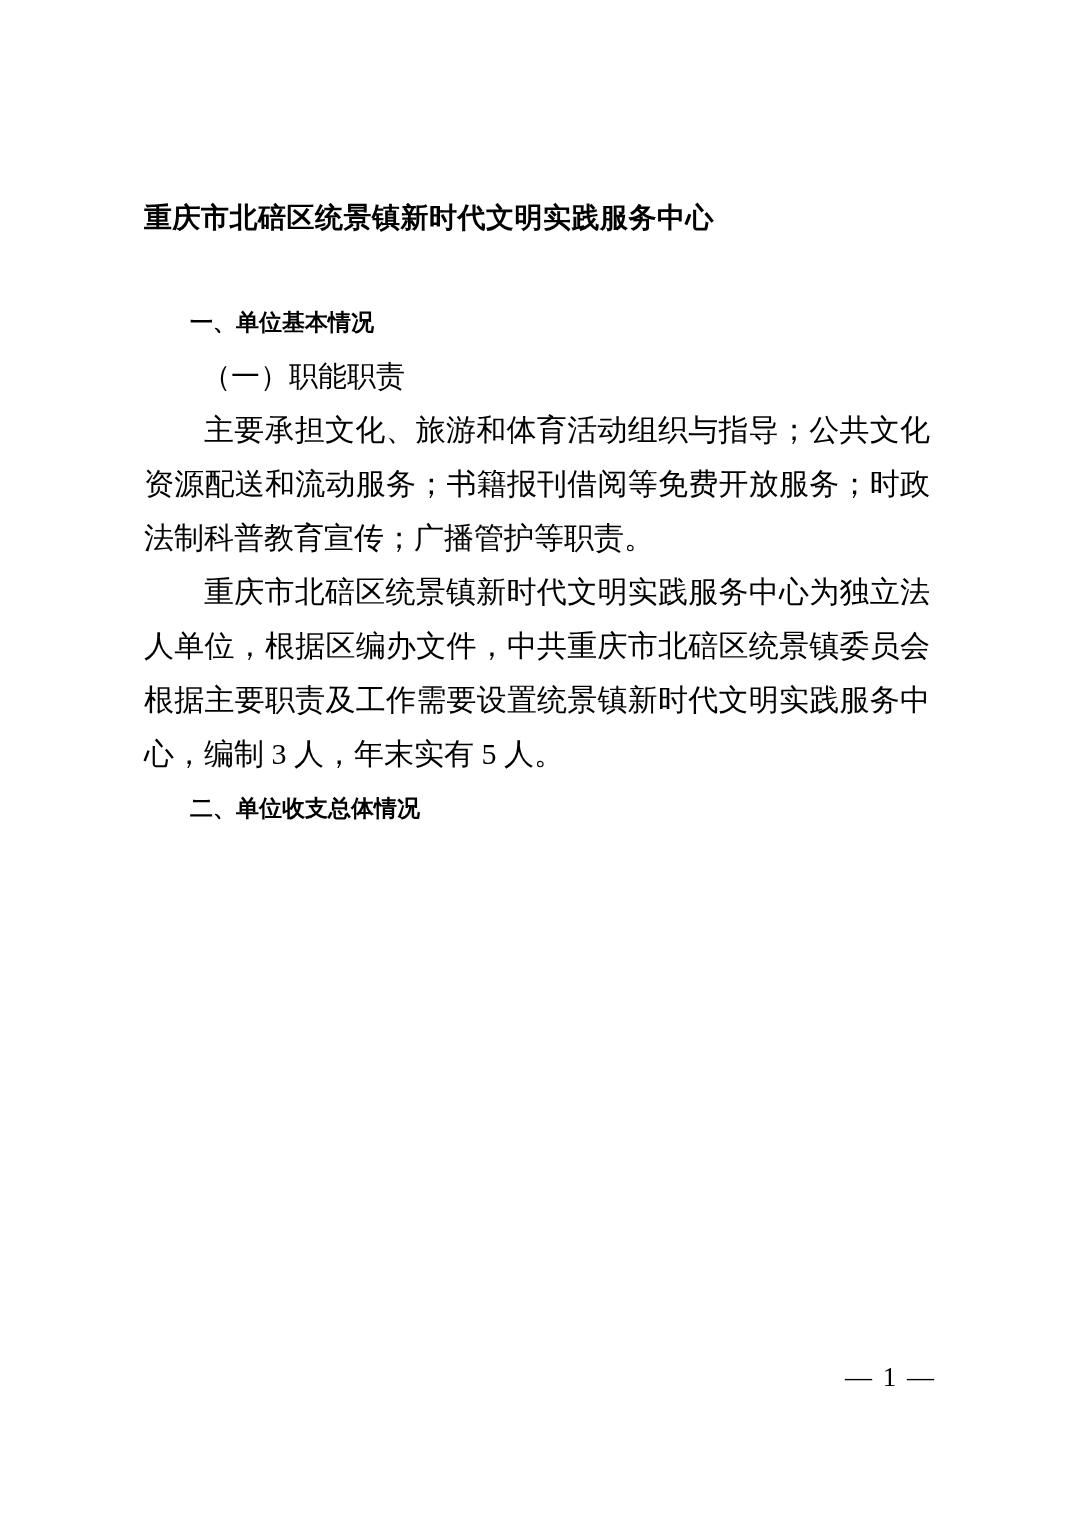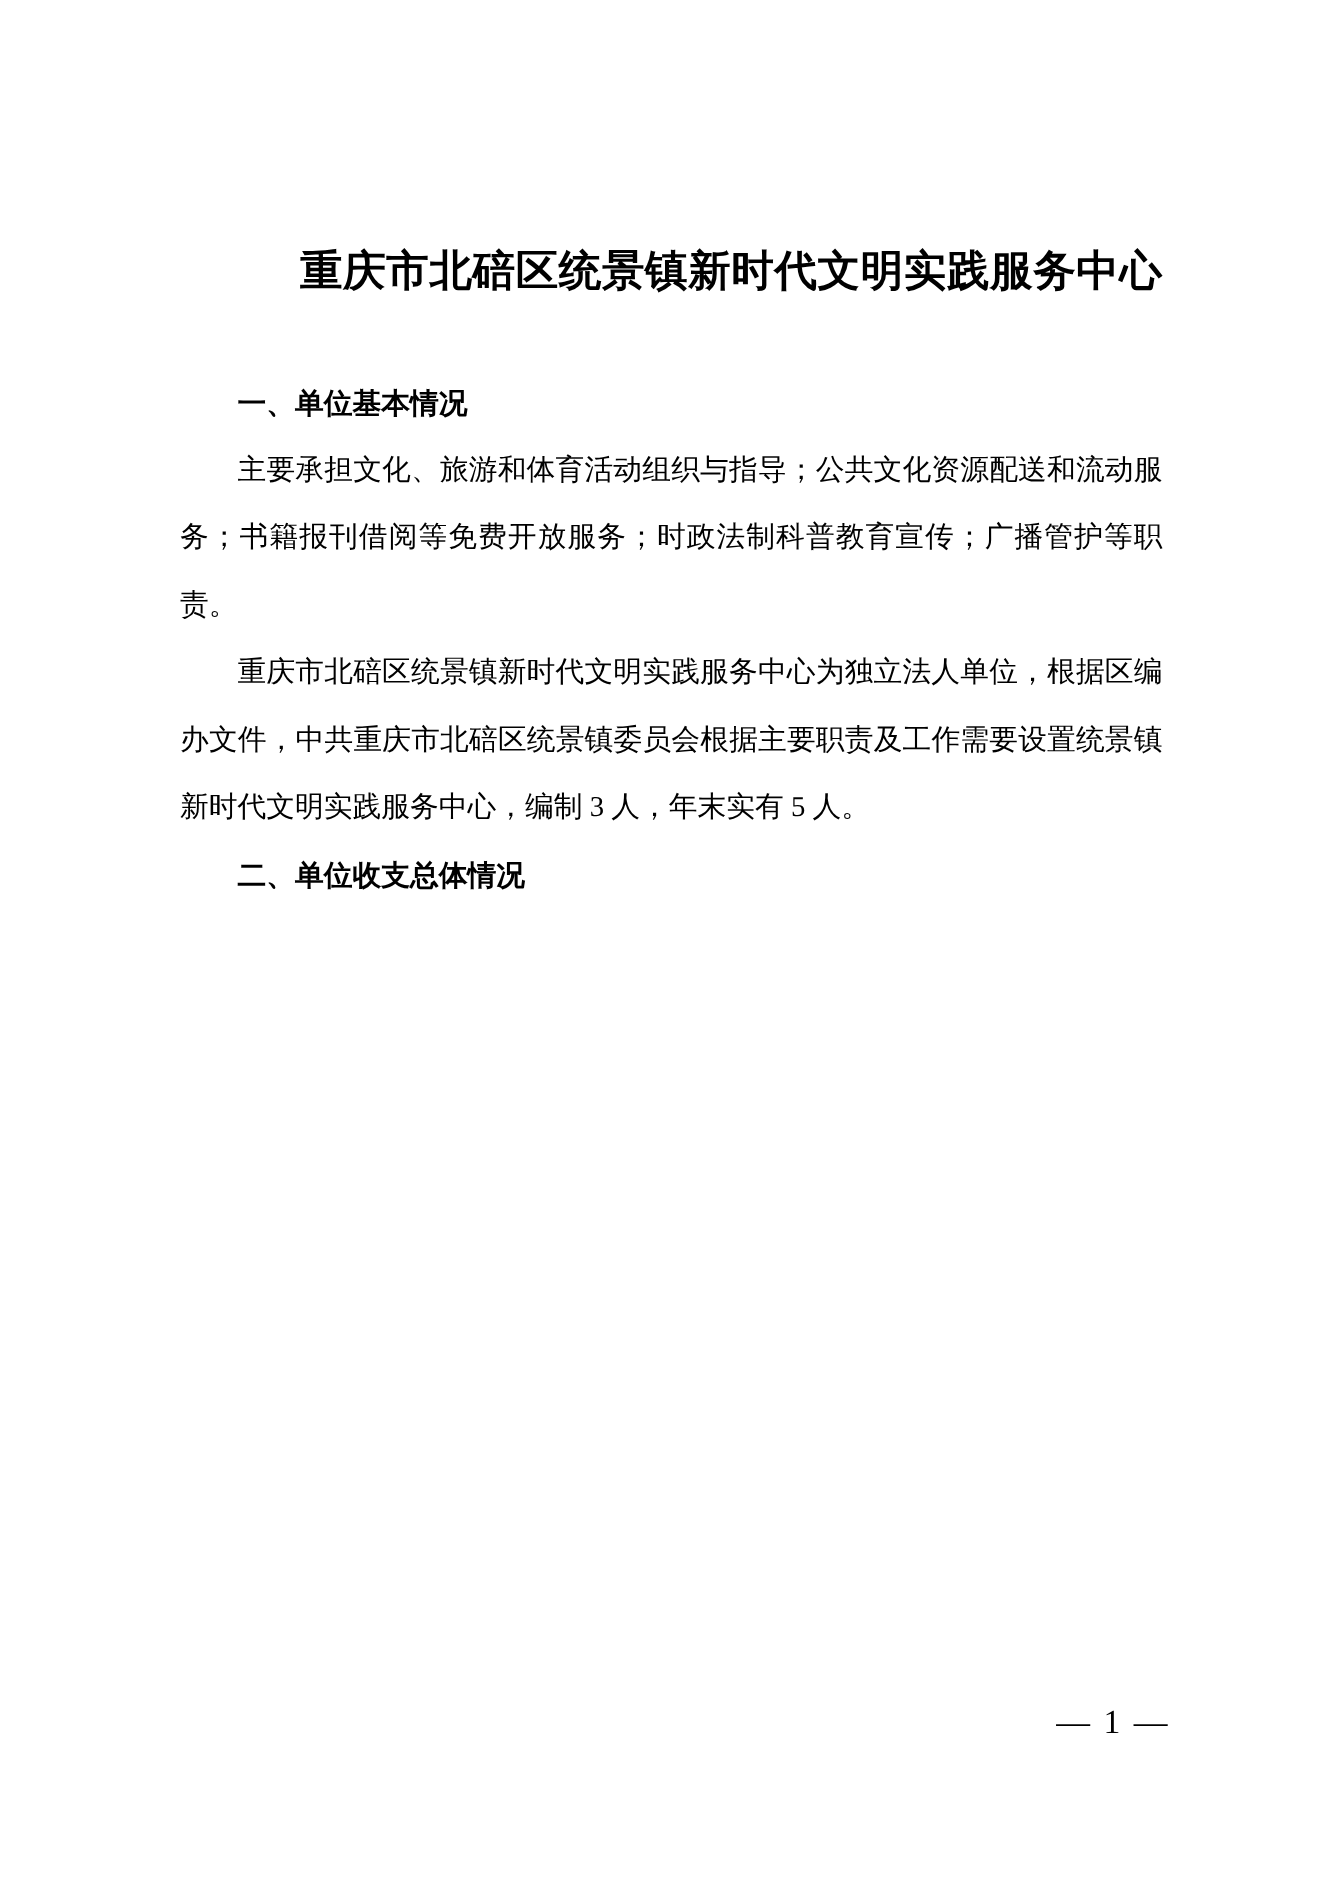--- a/index.html
+++ b/index.html
@@ -11,24 +11,24 @@
     margin: 0 auto;
     background: #ffffff;
     color: #000000;
     font-family: "Liberation Serif", "DejaVu Serif", serif;
     overflow: hidden;
   }
   .content {
     padding: 188px 144px 0 144px;
   }
   .doc-title {
-    text-align: right;
+    text-align: left;
     font-family: "Liberation Serif", "DejaVu Serif", serif;
     font-weight: 900;
-    font-size: 34px;
+    font-size: 28px;
     line-height: 59px;
     letter-spacing: 0.5px;
     margin-bottom: 48px;
   }
   .body-blocks {
     font-size: 29px;
     line-height: 54px;
   }
   .block { margin: 0; }
   .section-heading {
@@ -38,21 +38,21 @@
     text-indent: 2em;
   }
   .sub-heading {
     font-family: "Liberation Serif", "DejaVu Serif", serif;
     font-weight: 400;
     font-size: 29px;
     text-indent: 2em;
   }
   .paragraph {
     font-family: "Liberation Serif", "DejaVu Serif", serif;
-    font-size: 23px;
+    font-size: 30px;
     text-indent: 2em;
     text-align: justify;
     text-justify: inter-character;
   }
   .page-number {
     position: absolute;
     top: 1362px;
     right: 138px;
     font-family: "Liberation Serif", "DejaVu Serif", serif;
     font-size: 27px;
@@ -65,20 +65,21 @@
 
 <div class="page">
   <div class="content">
 
     <h1 class="doc-title">
       <span>重庆市北碚区统景镇新时代文明实践服务中心</span><br>
     </h1>
 
     <div class="body-blocks">
       <h2 class="block section-heading">一、单位基本情况</h2>
+      <h3 class="block sub-heading">（一）职能职责</h3>
       <p class="block paragraph">主要承担文化、旅游和体育活动组织与指导；公共文化资源配送和流动服务；书籍报刊借阅等免费开放服务；时政法制科普教育宣传；广播管护等职责。</p>
       <p class="block paragraph">重庆市北碚区统景镇新时代文明实践服务中心为独立法人单位，根据区编办文件，中共重庆市北碚区统景镇委员会根据主要职责及工作需要设置统景镇新时代文明实践服务中心，编制 3 人，年末实有 5 人。</p>
       <h2 class="block section-heading">二、单位收支总体情况</h2>
     </div>
 
   </div>
 
   <div class="page-number">— 1 —</div>
 </div>
 

